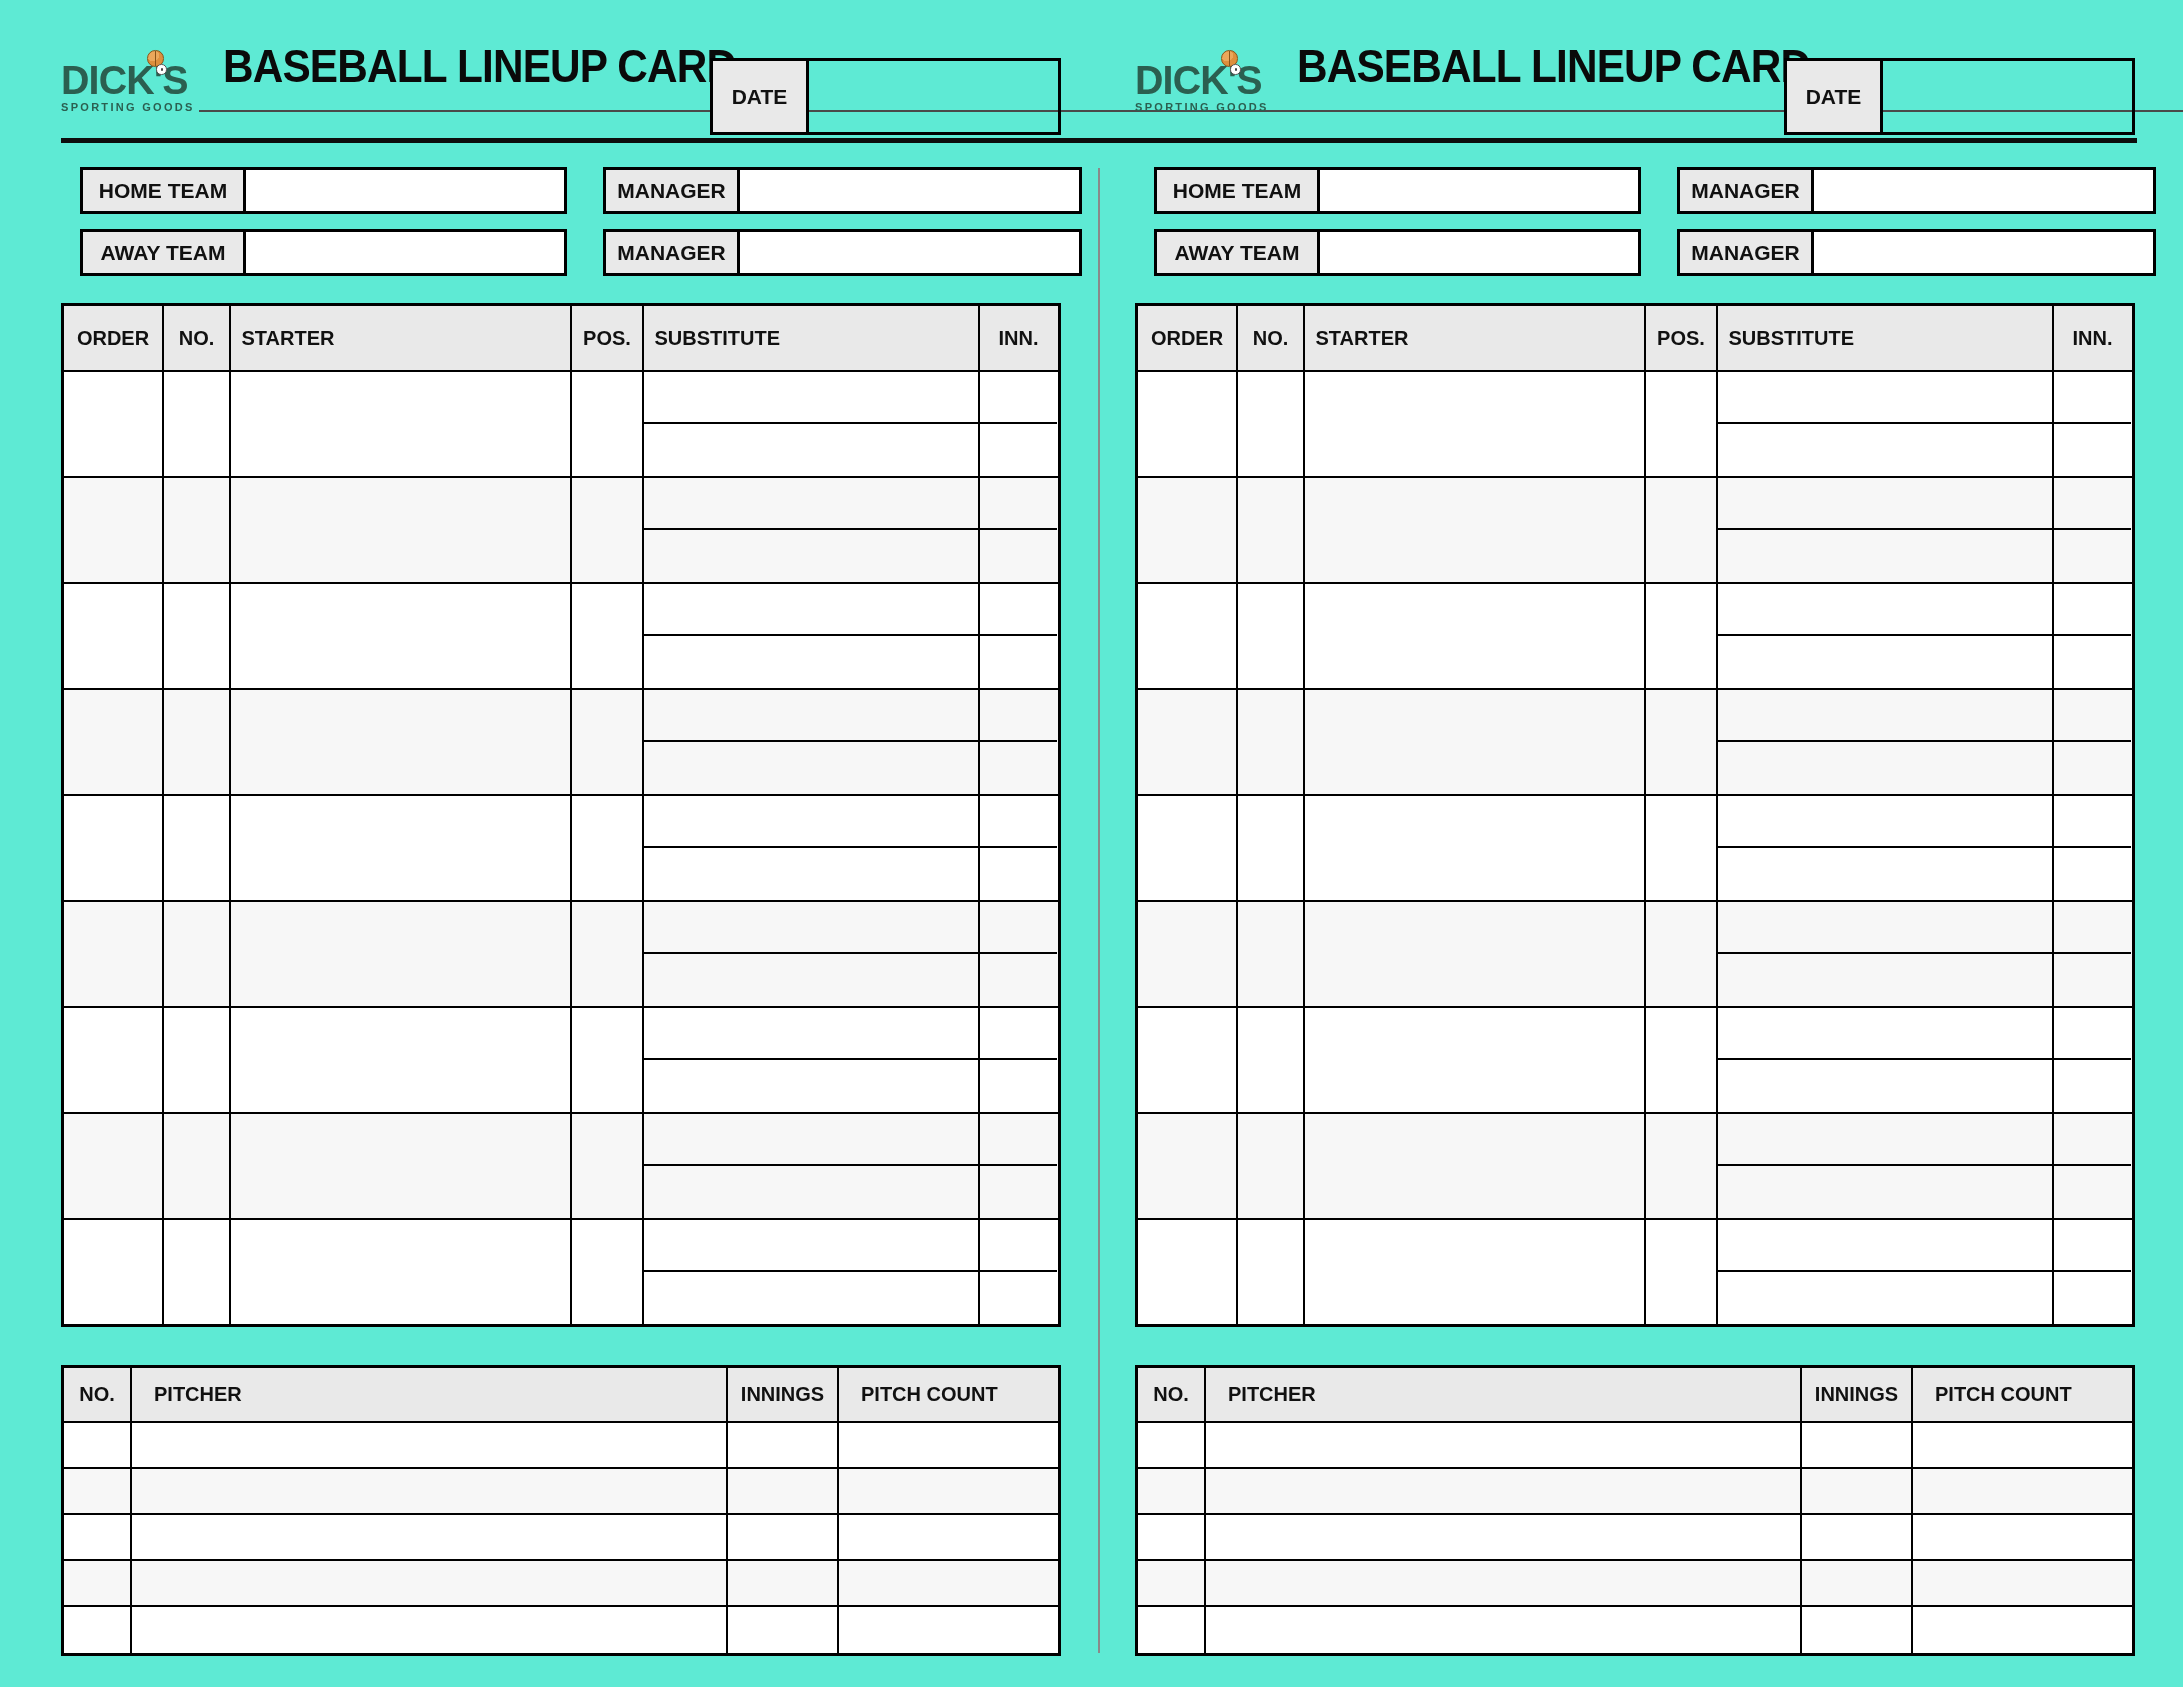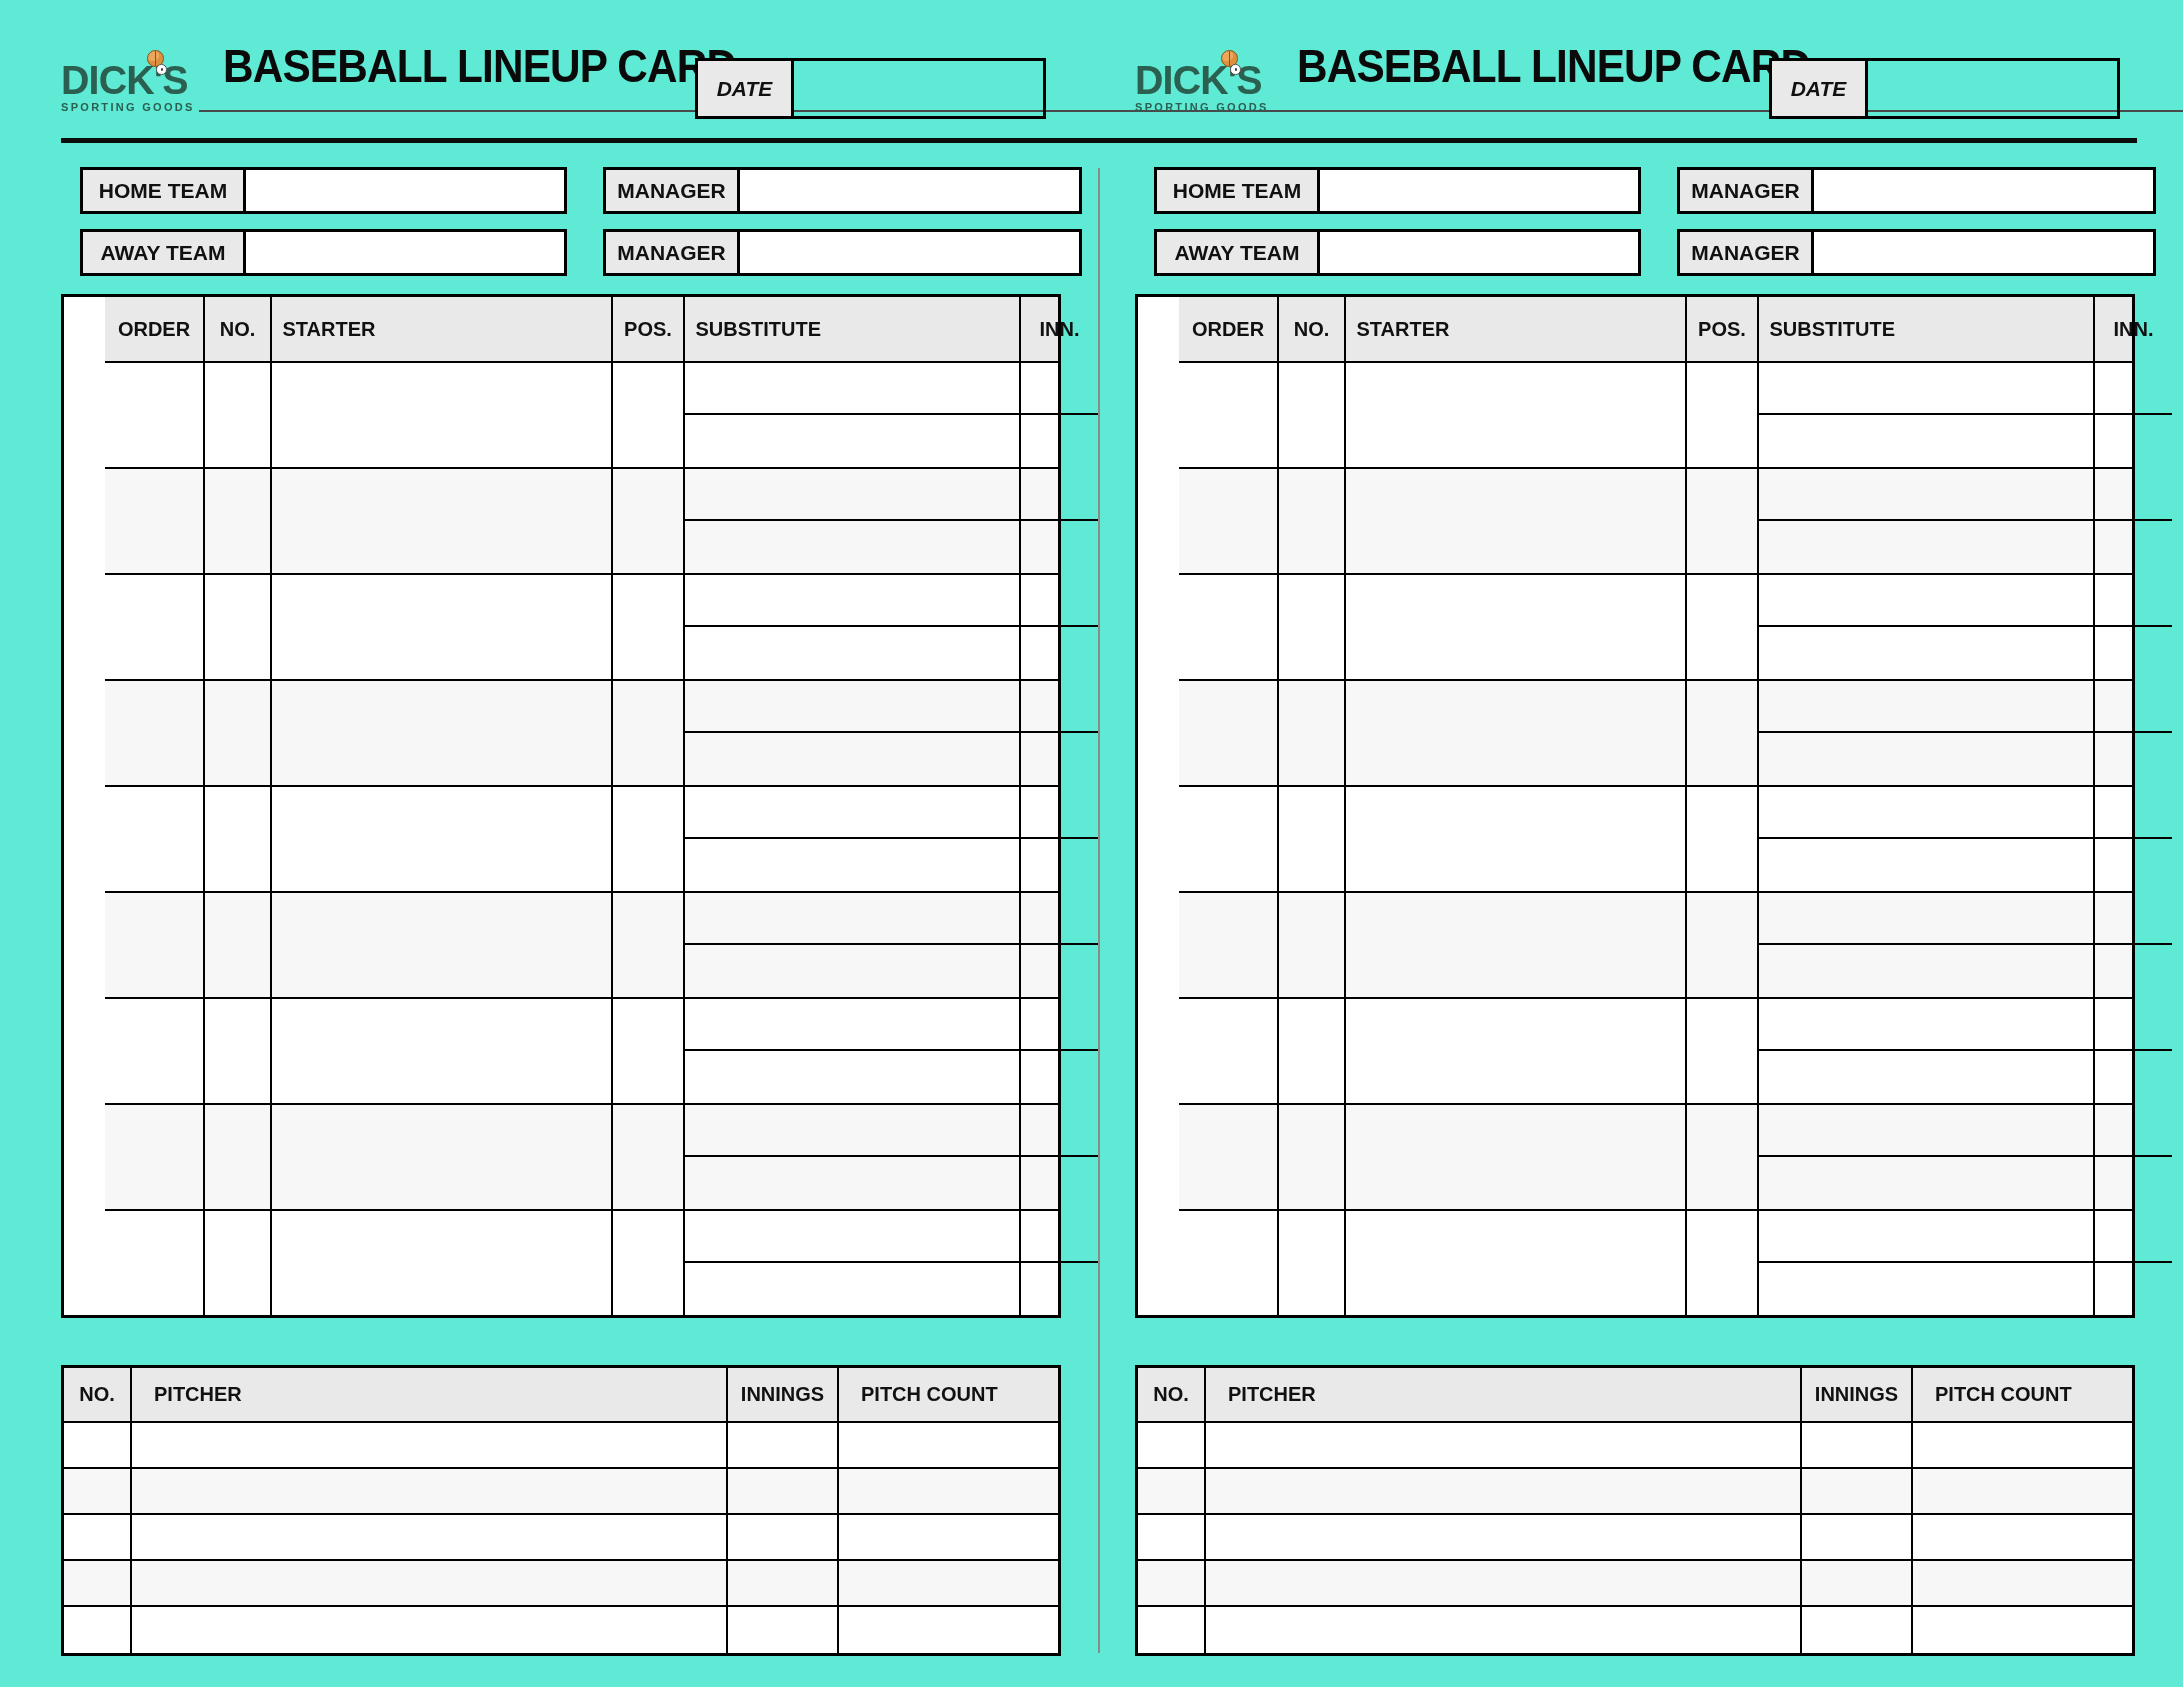--- a/index.html
+++ b/index.html
@@ -36,31 +36,31 @@
   .logo .wball:after{content:"";position:absolute;left:3.5px;top:2.6px;width:2.6px;height:2.6px;background:#444;border-radius:50%;}
   .logo .sub{margin-top:0;color:var(--brand-green);font-weight:700;font-size:11px;letter-spacing:2.3px;white-space:nowrap;}
 
   .title{position:absolute;left:162px;top:1.7px;margin:0;font-size:46px;line-height:51px;font-weight:700;
     letter-spacing:-0.9px;color:#0a0a0a;transform:scaleX(0.92);transform-origin:left;white-space:nowrap;}
 
   
   .glabel{background:var(--header-fill);border:3.5px solid #000;border-right:0;
     display:flex;align-items:center;justify-content:center;font-weight:700;color:#111;}
   .winput{background:#ffffff;border:3.5px solid #000;}
-  .date-group{position:absolute;left:634px;top:19px;height:61px;display:flex;font-style:italic;}
+  .date-group{position:absolute;left:649px;top:19px;height:77px;display:flex;}
   .date-group .glabel{width:96px;font-size:21px;}
   .date-group .winput{width:255px;background:transparent;}
   .team-row{position:absolute;left:19px;height:47px;display:flex;justify-content:flex-end;}
   .team-row .glabel.team{width:163px;font-size:21px;}
   .team-row .winput.team{width:324px;}
   .team-row .glabel.mgr{width:134px;font-size:21px;margin-left:36px;}
   .team-row .winput.mgr{width:345px;}
 
   
-  .lineup{position:absolute;left:0;top:255px;width:1000px;border:3.5px solid #000;background:#fff;padding-left:41px;}
+  .lineup{position:absolute;left:0;top:264px;width:1000px;border:3.5px solid #000;background:#fff;}
   .lhead{display:grid;grid-template-columns:100px 67px 341px 72px 336px 77px;height:66px;
     background:var(--header-fill);border-bottom:2.6px solid #000;}
   .hcell{display:flex;align-items:center;font-weight:700;font-size:20px;color:#111;}
   .hcell.rb{border-right:2.6px solid #000;}
   .hcell.ctr{justify-content:center;}
   .hcell.lft{padding-left:10.5px;}
   .lrow{display:grid;grid-template-columns:100px 67px 341px 72px 336px 77px;grid-template-rows:52px 52px;}
   .lrow:not(:last-child){border-bottom:2.6px solid #000;}
   .lrow.shade{background:var(--row-alt-fill);}
   .lc{border:0 solid #000;}

